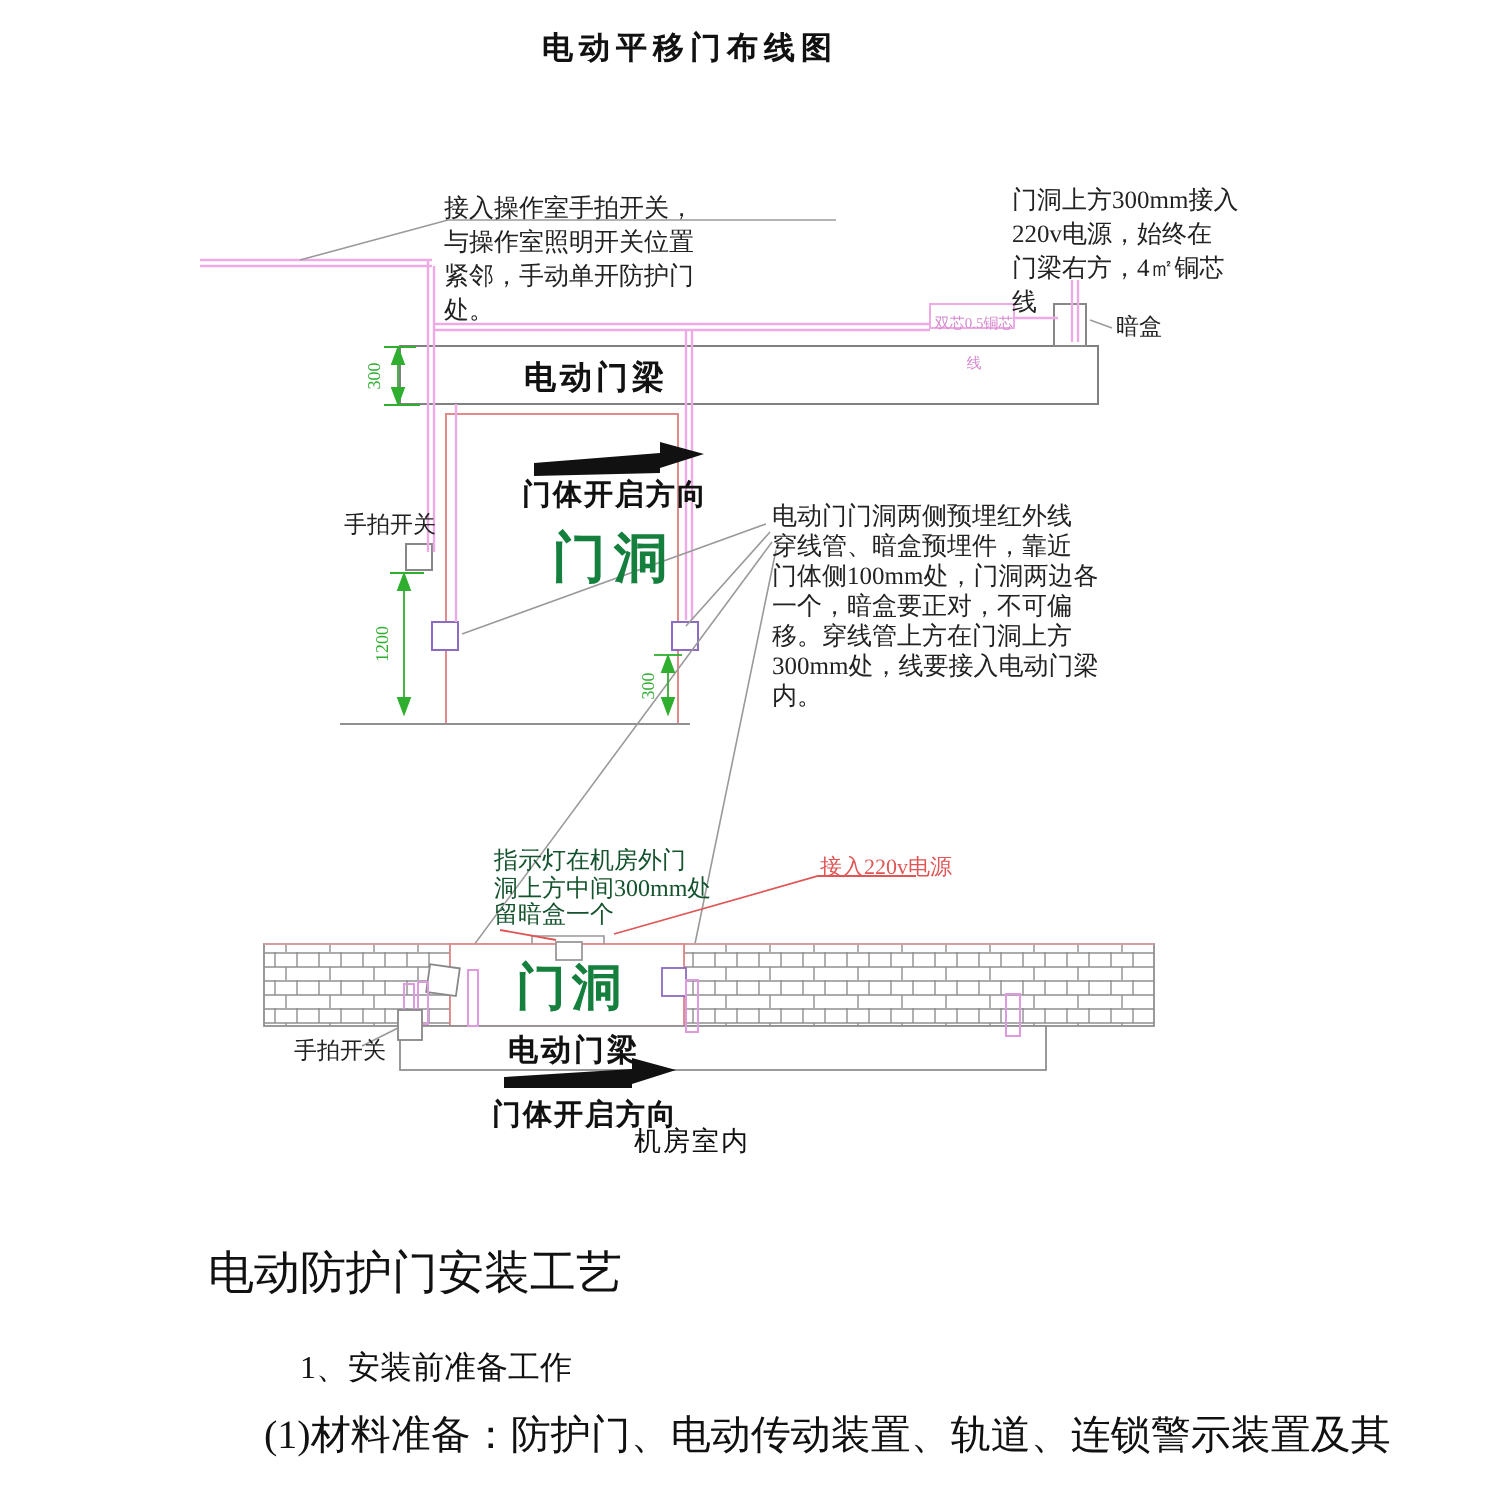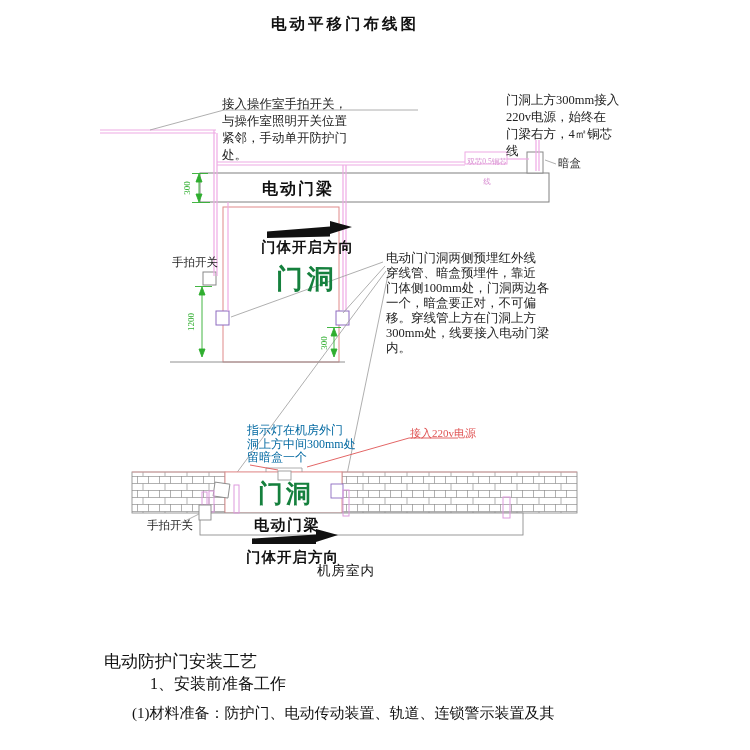--- a/index.html
+++ b/index.html
@@ -8,34 +8,34 @@
     font-family:"Liberation Serif","DejaVu Serif",serif;color:#1c1c1c;
   }
   .abs{position:absolute;}
   svg{position:absolute;left:0;top:0;}
   .title{
     left:0;top:14px;width:690px;text-align:center;
     font-weight:bold;font-size:15.5px;letter-spacing:3px;color:#111;
   }
   .ann{white-space:pre-line;font-size:12.5px;line-height:17px;color:#222;}
   .ann-mid{line-height:15px;}
-  .ann-magenta{color:#0369a1;font-size:12px;line-height:13.5px;}
+  .ann-magenta{color:#14532d;font-size:12px;line-height:13.5px;}
   .ann-red{color:#e05555;font-size:11px;}
   .wire-label{font-size:7.5px;color:#d78ad0;line-height:20px;}
   .small-label{font-size:11.5px;color:#222;}
   .beam-label{font-size:16px;font-weight:600;letter-spacing:2px;color:#111;}
   .beam-label-lower{font-size:15px;font-weight:600;letter-spacing:1.5px;color:#111;}
   .dir-label{font-size:14.5px;font-weight:bold;color:#111;letter-spacing:1px;}
   .menkong{color:#15803d;font-weight:bold;font-size:27px;letter-spacing:4px;}
   .menkong-lower{font-size:25px;letter-spacing:3px;}
   .dim{font-size:9px;color:#2fae2f;transform:rotate(-90deg);transform-origin:center;width:30px;text-align:center;}
   .room-label{font-size:13.5px;color:#111;letter-spacing:1px;}
-  .h1{font-size:17px;color:#111;margin-top:29px;}
+  .h1{font-size:23px;color:#111;}
   .step{font-size:16px;color:#111;margin-left:12px;}
-  .item{font-size:15px;color:#111;}
+  .item{font-size:20px;color:#111;}
 </style>
 </head>
 <body>
 
 <div class="page">
 
   <svg width="750" height="750" viewBox="0 0 750 750">
     <defs>
       <pattern id="brick" width="22" height="14" patternUnits="userSpaceOnUse">
         <rect width="22" height="14" fill="#ffffff"></rect>

